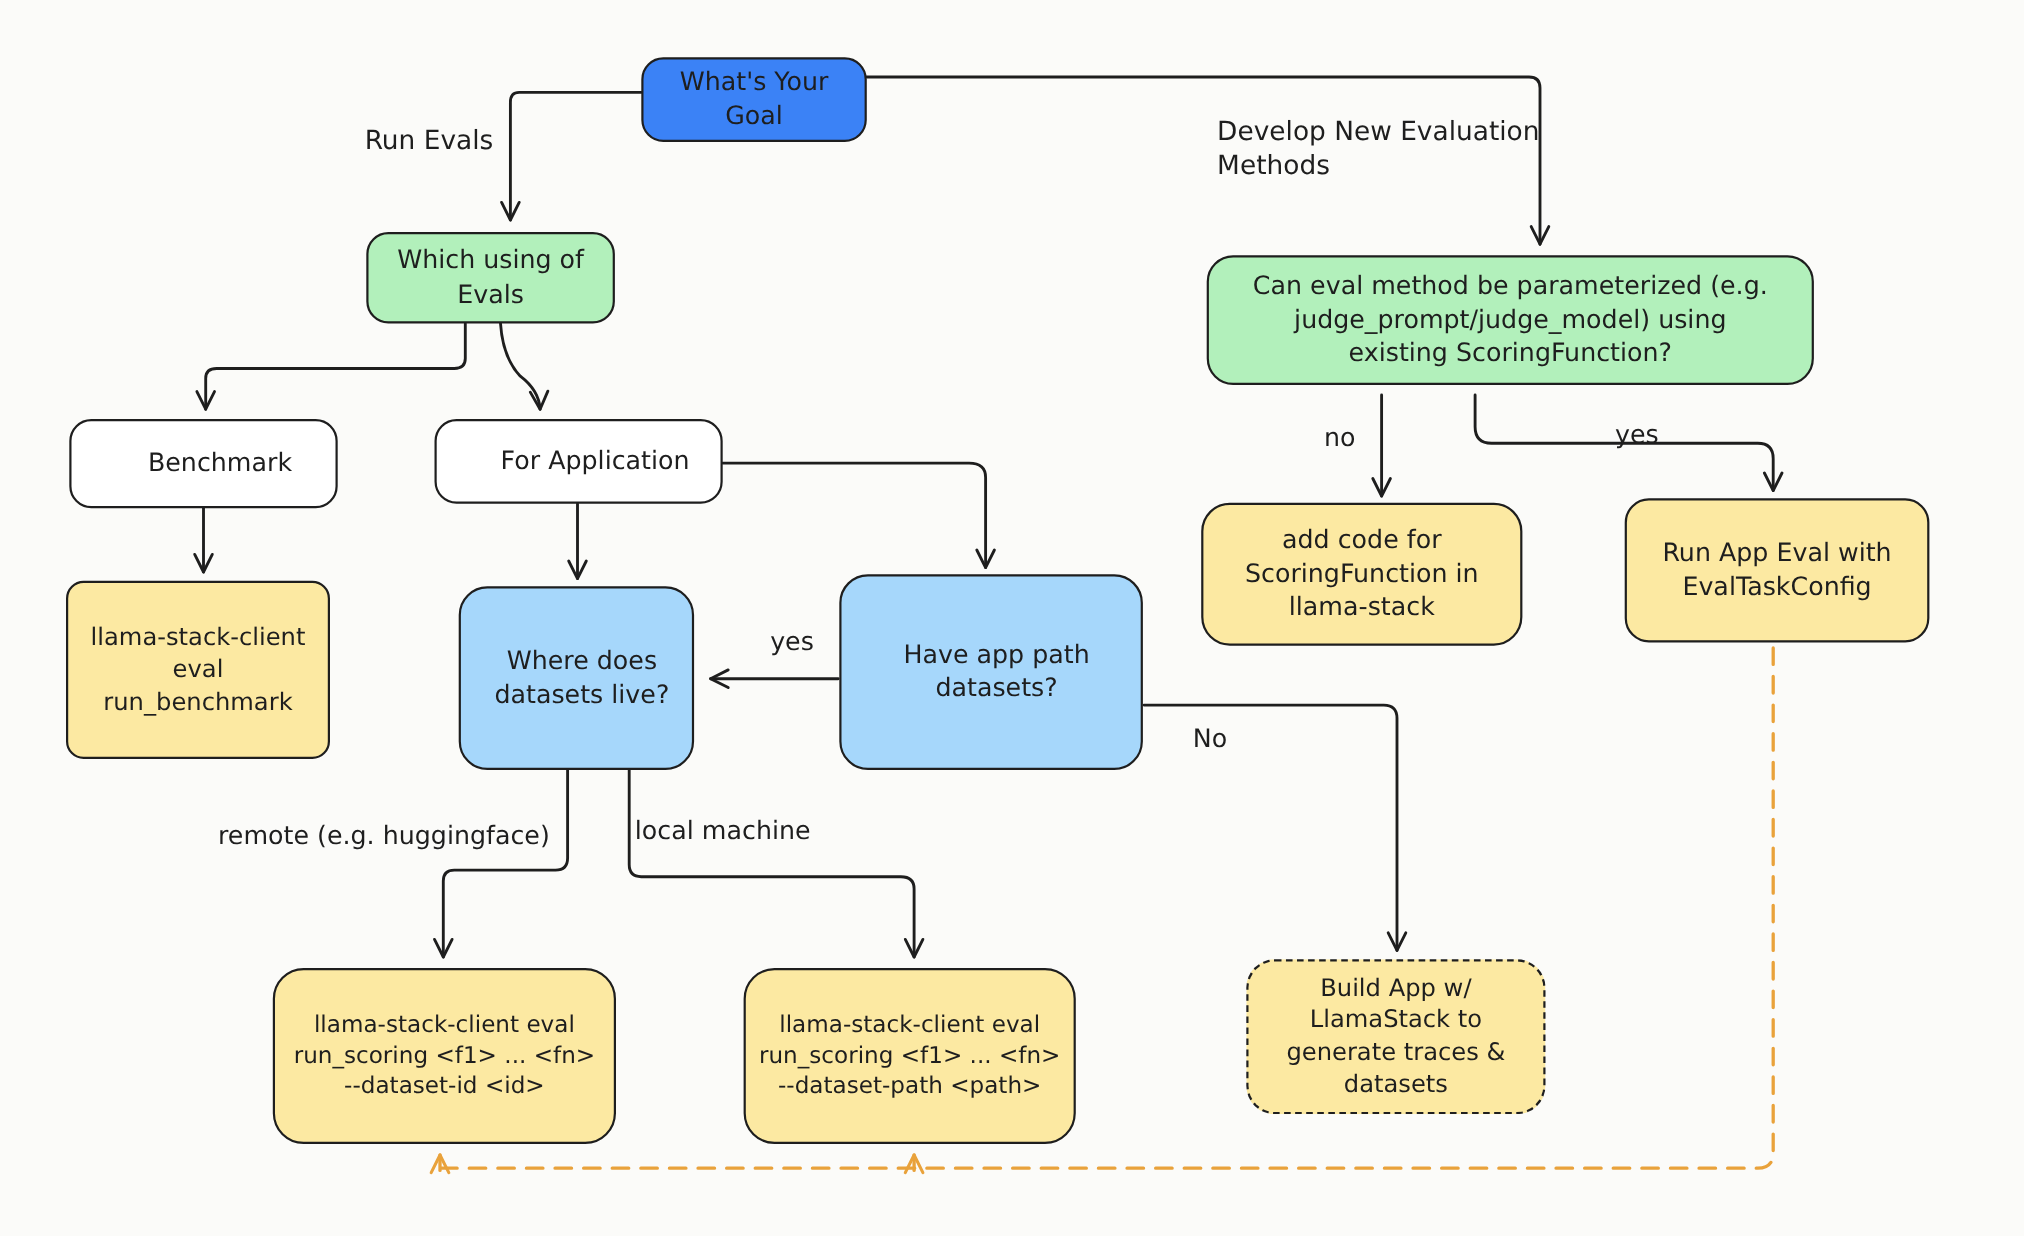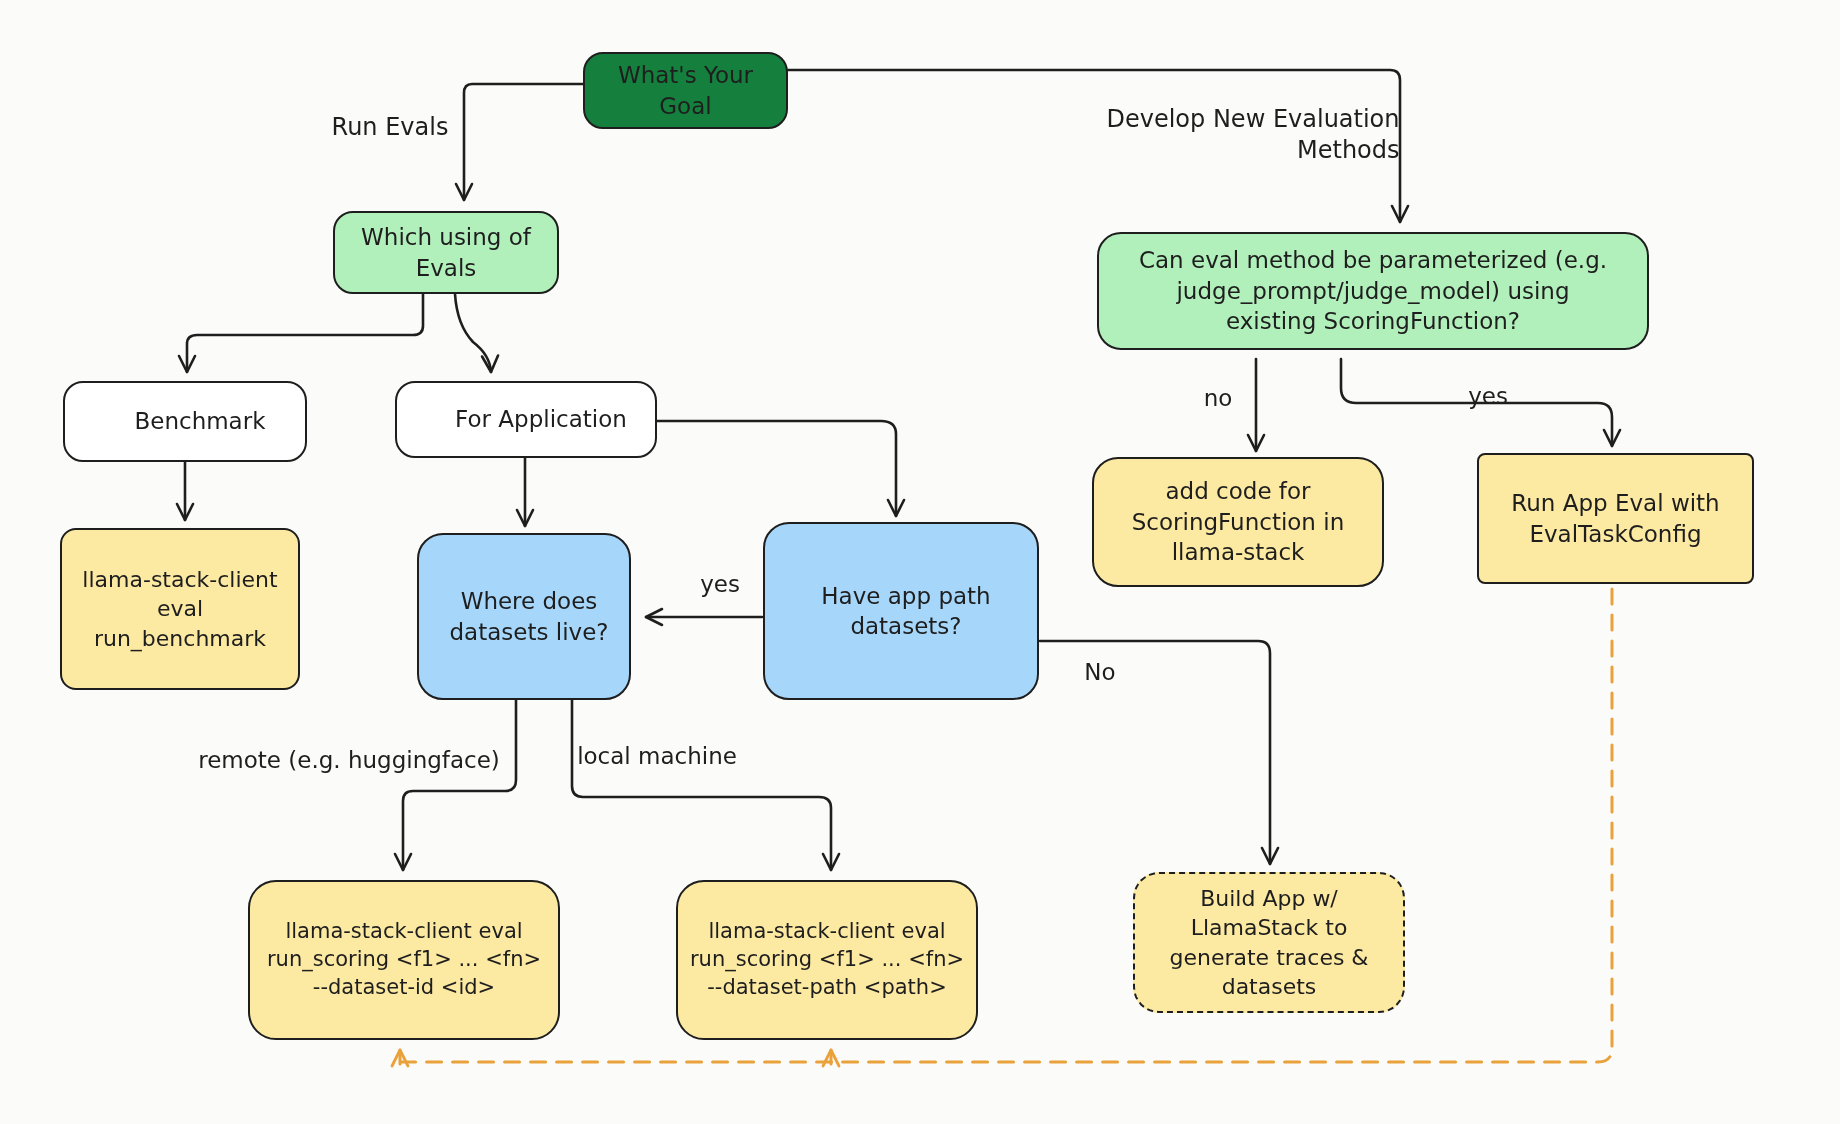--- a/index.html
+++ b/index.html
@@ -10,28 +10,28 @@
   #edges{position:absolute;left:0;top:0;width:1840px;height:1124px;}
   .node{
     position:absolute;display:flex;align-items:center;justify-content:center;
     text-align:center;border:2.6px solid #1e1e1e;border-radius:20px;
     box-sizing:border-box;padding:4px 10px;font-size:23px;line-height:1.32;
   }
   .node span{white-space:pre-line;}
   .r26{border-radius:26px;}
   .fs21{font-size:21px;}
   .fs22{font-size:22px;}
-  .pink{background:#15803d;}
+  .pink{background:#3b82f6;}
   .green{background:#b2f0bb;}
   .blue{background:#a6d7fb;padding-left:20px;}
   .yellow{background:#fce9a2;}
   .white{background:#ffffff;padding-left:40px;}
   .dashed{border-style:dashed;}
   .elabel{
-    position:absolute;font-size:23px;white-space:pre-line;text-align:right;
+    position:absolute;font-size:23px;white-space:pre-line;text-align:left;
     transform:translateX(-50%);line-height:1.3;
   }
   .nowrap{white-space:nowrap;}
 </style>
 </head>
 <body>
 
 <div id="canvas">
 
   <svg id="edges" viewBox="0 0 1840 1124" xmlns="http://www.w3.org/2000/svg">
@@ -105,21 +105,21 @@
 judge_prompt/judge_model) using
 existing ScoringFunction?</span>
   </div>
 
   <div class="node yellow" style="left:1092px;top:457px;width:292px;height:130px;border-radius:26px;">
     <span>add code for
 ScoringFunction in
 llama-stack</span>
   </div>
 
-  <div class="node yellow" style="left:1477px;top:453px;width:277px;height:131px;border-radius:8px;">
+  <div class="node yellow" style="left:1477px;top:453px;width:277px;height:131px;border-radius:22px;">
     <span>Run App Eval with
 EvalTaskConfig</span>
   </div>
 
   <div class="node yellow fs21" style="left:248px;top:880px;width:312px;height:160px;border-radius:28px;">
     <span>llama-stack-client eval
 run_scoring &lt;f1&gt; ... &lt;fn&gt;
 --dataset-id &lt;id&gt;</span>
   </div>
 

